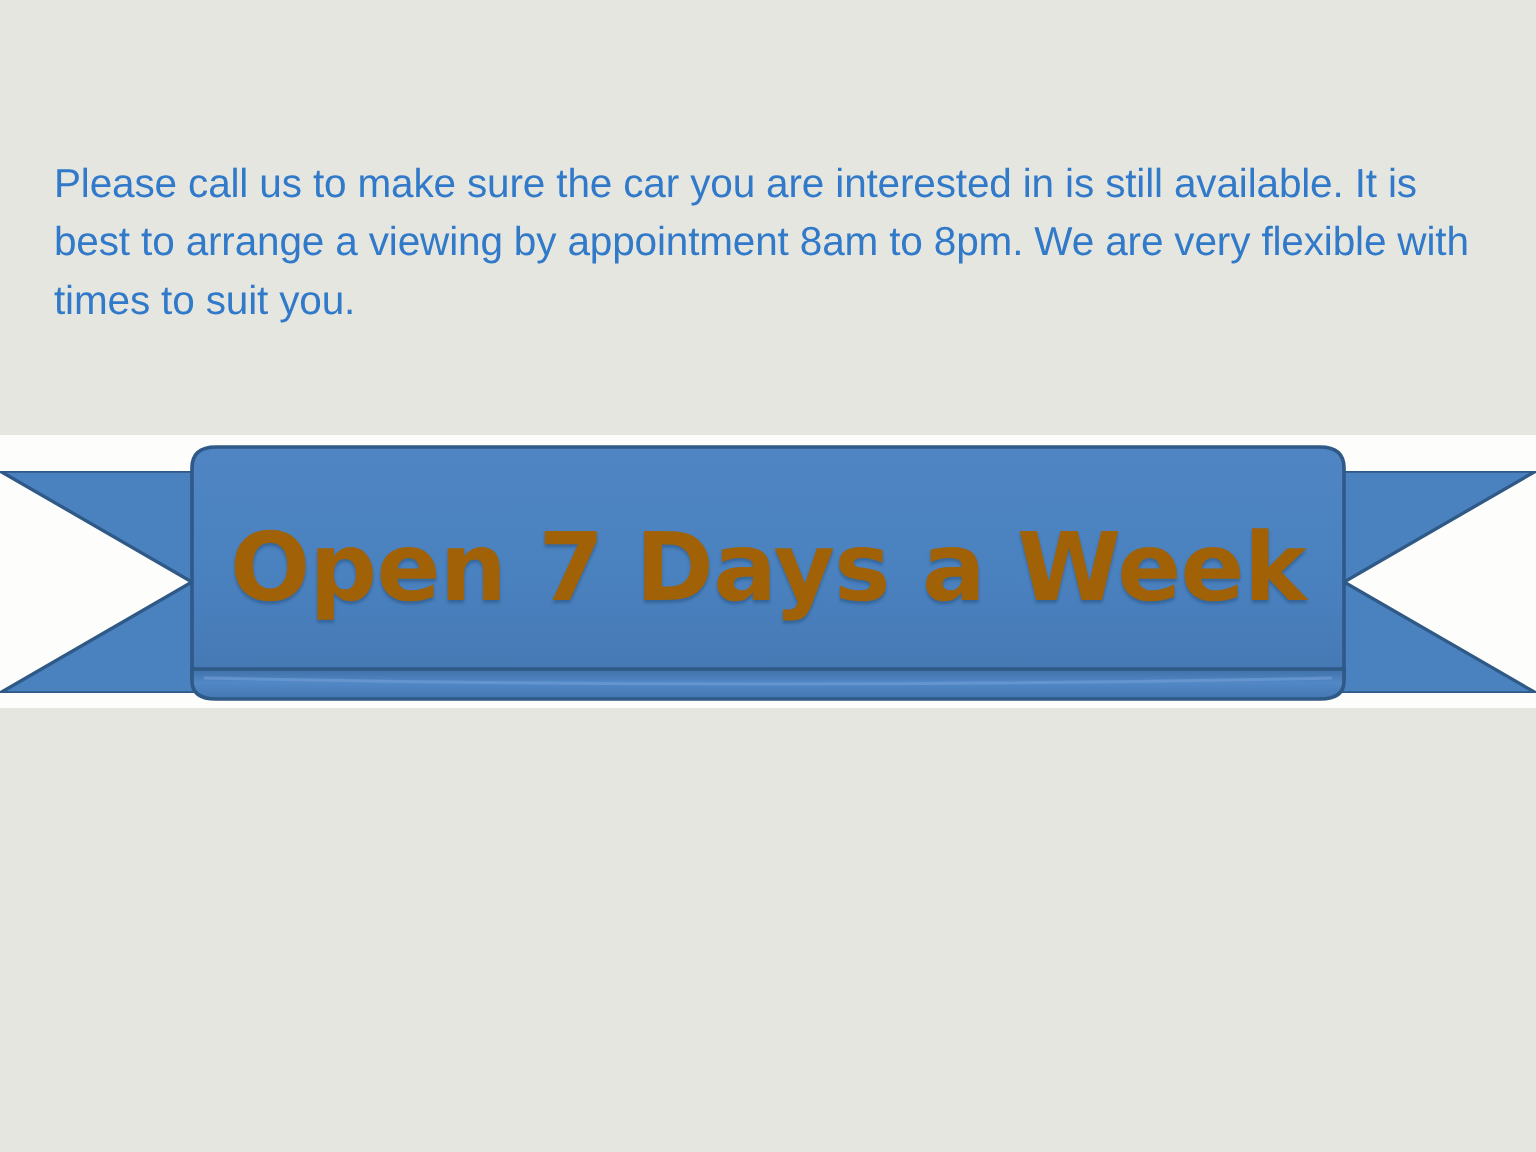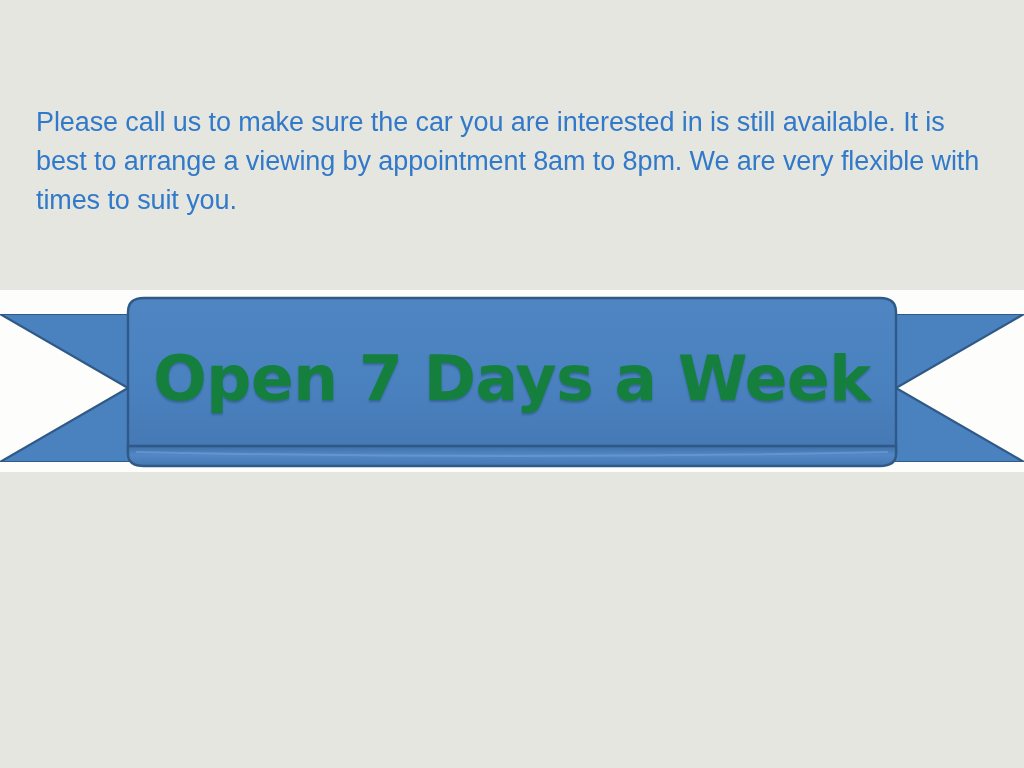--- a/index.html
+++ b/index.html
@@ -91,21 +91,21 @@
     top: 8px;
     width: 772px;
     height: 164px;
     display: flex;
     align-items: center;
     justify-content: center;
     font-family: "DejaVu Sans", sans-serif;
     font-size: 63px;
     font-weight: bold;
     letter-spacing: -0.5px;
-    color: #15803d;
+    color: #a16207;
     text-shadow: 0 2px 2px rgba(32, 71, 112, 0.45);
     white-space: nowrap;
     pointer-events: none;
   }
 </style>
 </head>
 <body>
 
 <div id="slide">
 

